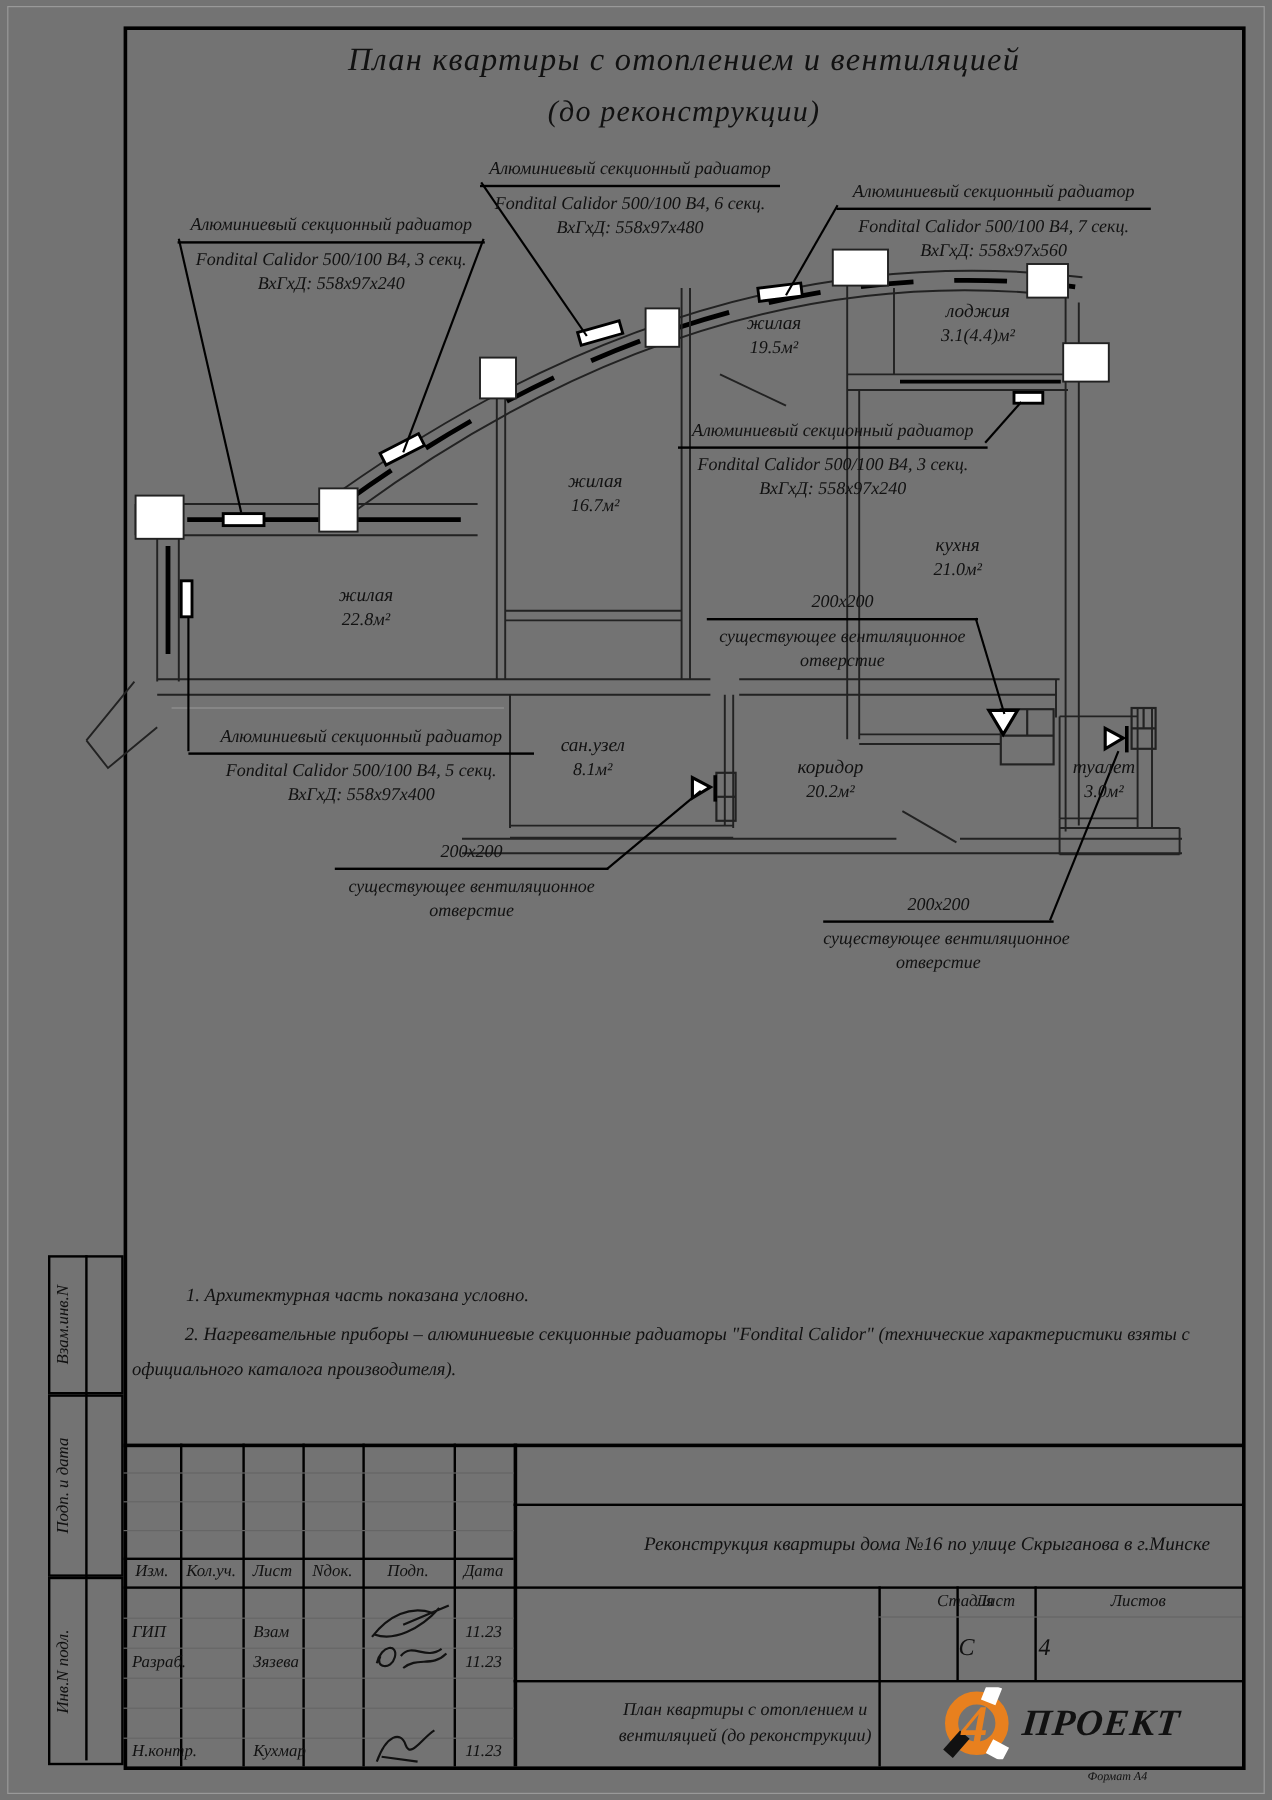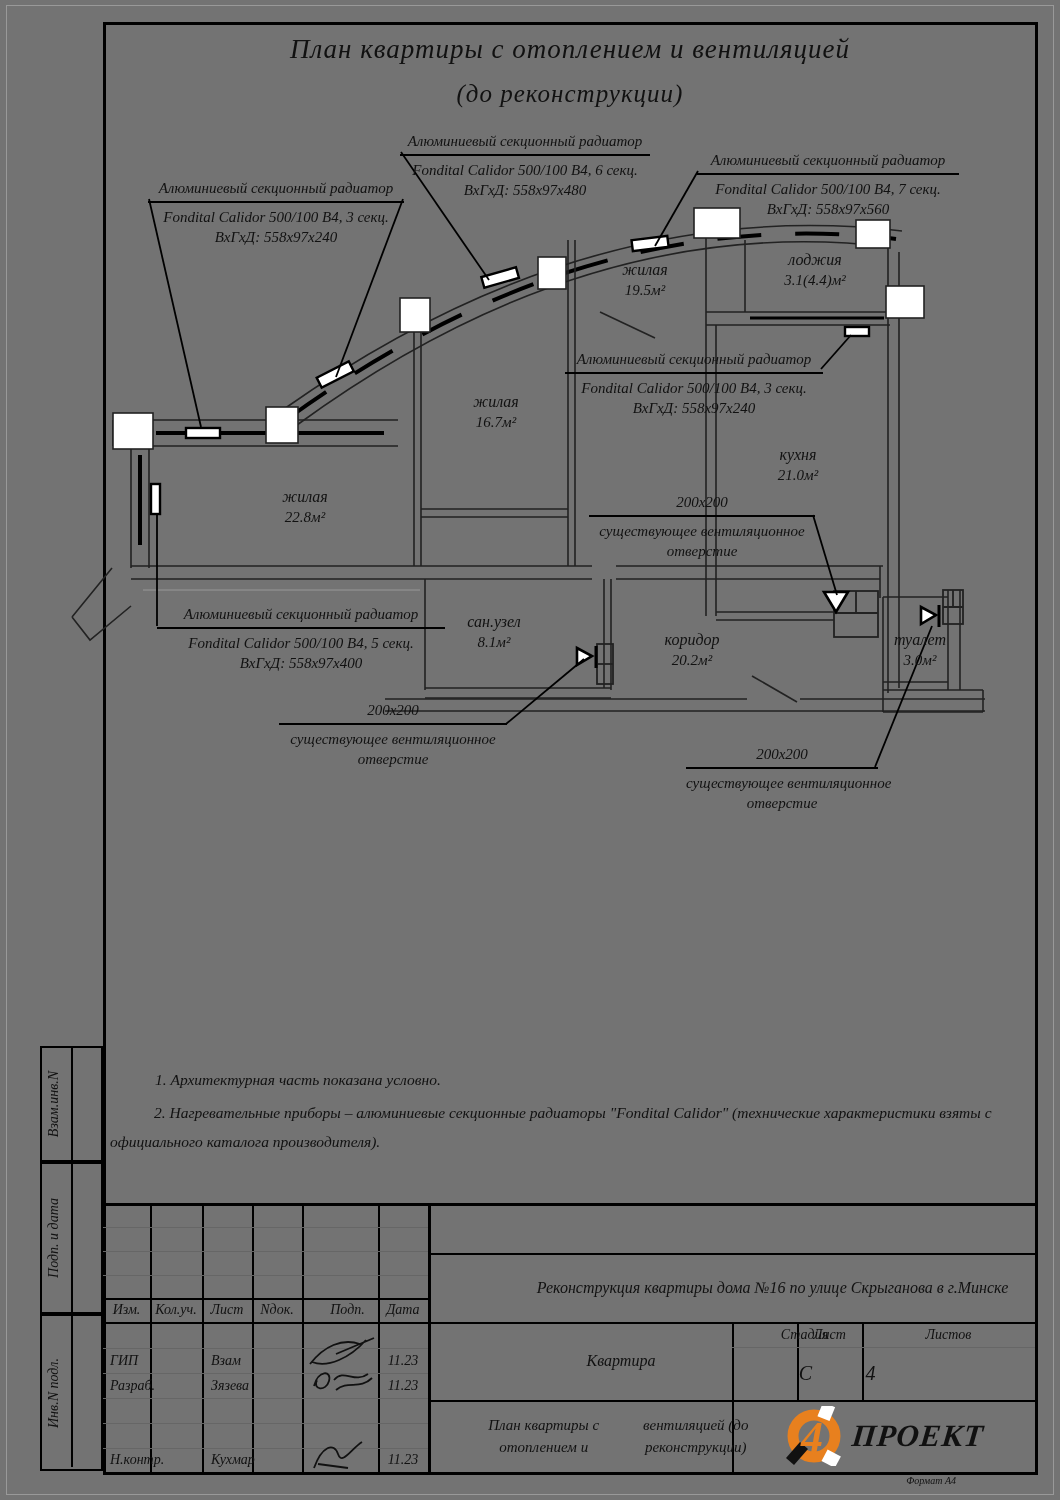--- a/index.html
+++ b/index.html
@@ -254,47 +254,46 @@
     <div class="hl-thin" style="left:0;top:145px;width:325px;"></div>
     <div class="hl-thin" style="left:0;top:170px;width:325px;"></div>
     <div class="hl-thin" style="left:0;top:195px;width:325px;"></div>
     <div class="hl-thin" style="left:0;top:220px;width:325px;"></div>
     <div class="hl-thin" style="left:0;top:245px;width:325px;"></div>
 
     <div class="tb" style="left:0;top:95px;width:47px;">Изм.</div>
     <div class="tb" style="left:47px;top:95px;width:52px;">Кол.уч.</div>
     <div class="tb" style="left:99px;top:95px;width:50px;">Лист</div>
     <div class="tb" style="left:149px;top:95px;width:50px;">Nдок.</div>
-    <div class="tb" style="left:199px;top:95px;width:91px;">Подп.</div>
+    <div class="tb" style="left:199px;top:95px;width:76px;">Подп.</div>
     <div class="tb" style="left:275px;top:95px;width:50px;">Дата</div>
 
     <div class="tb tb-left" style="left:0;top:145px;width:95px;height:25px;line-height:25px;">ГИП</div>
     <div class="tb tb-left" style="left:101px;top:145px;width:95px;height:25px;line-height:25px;">Взам</div>
     <div class="tb" style="left:275px;top:145px;width:50px;height:25px;line-height:25px;">11.23</div>
 
     <div class="tb tb-left" style="left:0;top:170px;width:95px;height:25px;line-height:25px;">Разраб.</div>
     <div class="tb tb-left" style="left:101px;top:170px;width:95px;height:25px;line-height:25px;">Зязева</div>
     <div class="tb" style="left:275px;top:170px;width:50px;height:25px;line-height:25px;">11.23</div>
 
     <div class="tb tb-left" style="left:0;top:244px;width:95px;height:25px;line-height:25px;">Н.контр.</div>
     <div class="tb tb-left" style="left:101px;top:244px;width:95px;height:25px;line-height:25px;">Кухмар</div>
     <div class="tb" style="left:275px;top:244px;width:50px;height:25px;line-height:25px;">11.23</div>
 
     <div class="cellc" style="left:325px;top:50px;width:607px;height:69px;font-size:16px;">Реконструкция квартиры дома  №16  по улице Скрыганова в г.Минске</div>
-    <div class="cellc" style="left:325px;top:119px;width:304px;height:78px;font-size:16px;">Квартира</div>
 
     <div class="tb" style="left:629px;top:119px;width:65px;height:25px;line-height:25px;padding-left:40px;">Стадия</div>
     <div class="tb" style="left:694px;top:119px;width:65px;height:25px;line-height:25px;">Лист</div>
     <div class="tb" style="left:759px;top:119px;width:173px;height:25px;line-height:25px;">Листов</div>
 
     <div class="cellc bigv" style="left:629px;top:144px;width:65px;height:53px;">С</div>
     <div class="cellc bigv" style="left:694px;top:144px;width:65px;height:53px;">4</div>
     <div class="cellc bigv" style="left:759px;top:144px;width:173px;height:53px;"></div>
 
-    <div class="cellc" style="left:325px;top:197px;width:304px;height:72px;font-size:15px;flex-direction:row;line-height:22px;">
+    <div class="cellc" style="left:325px;top:197px;width:304px;height:72px;font-size:15px;flex-direction:column;line-height:22px;">
       <div>План квартиры с отоплением и</div>
       <div>вентиляцией (до реконструкции)</div>
     </div>
 
     <div class="logo-wrap" style="left:629px;top:197px;width:303px;height:72px;">
       <svg width="62" height="60" viewBox="0 0 62 60">
         <circle cx="30" cy="30" r="21" fill="none" stroke="#E8801E" stroke-width="11"></circle>
         <rect x="36" y="-2" width="13" height="15" fill="#fff" transform="rotate(22 42 5)"></rect>
         <rect x="40" y="46" width="15" height="13" fill="#fff" transform="rotate(28 47 52)"></rect>
         <path d="M2 52 L16 36 L24 43 L10 59 Z" fill="#111"></path>

